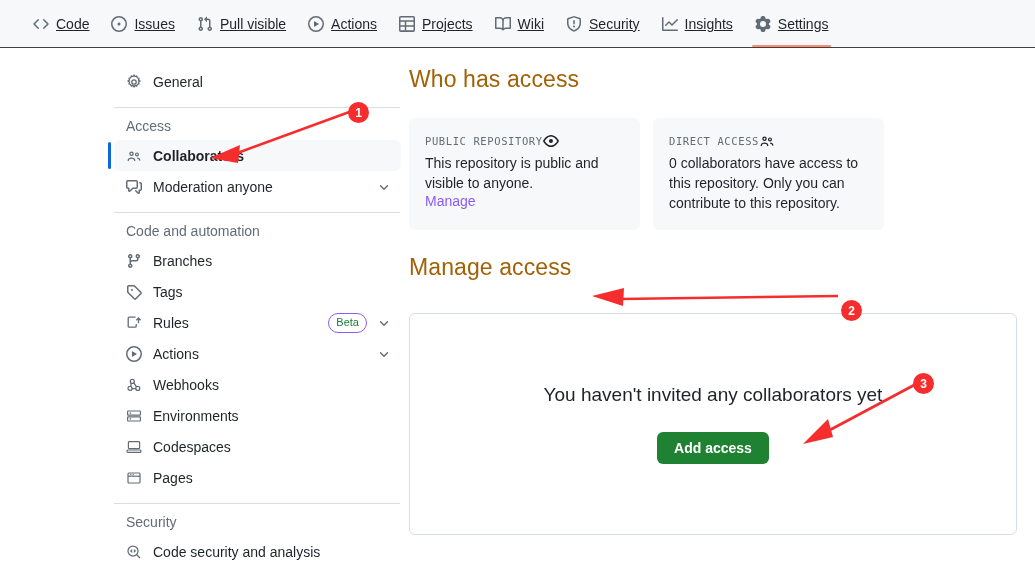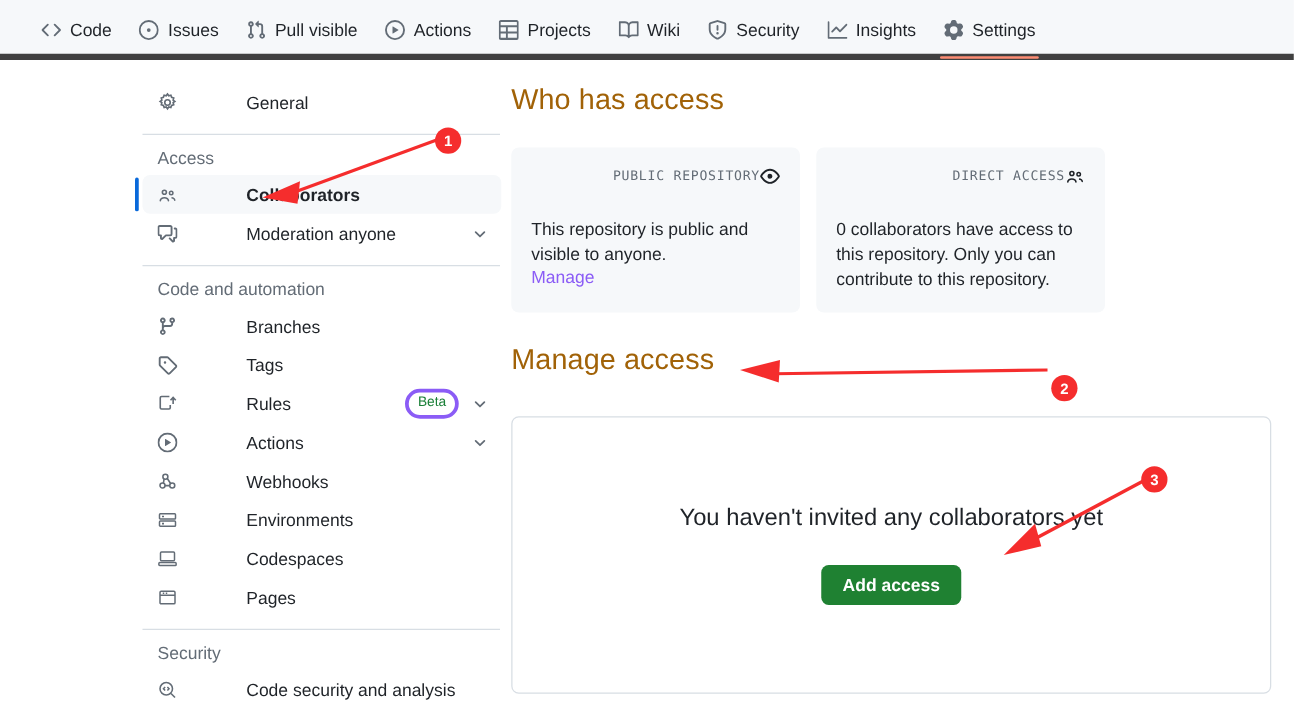--- a/index.html
+++ b/index.html
@@ -11,21 +11,22 @@
     font-family: "Liberation Sans", sans-serif;
     color: #1f2328;
   }
 
   
   .repo-nav {
     position: absolute;
     top: 0; left: 0;
     width: 1035px; height: 48px;
     background: #f6f8fa;
-    border-bottom: 5px solid #404040;
+    border-bottom: 1px solid #404040;
+    text-decoration: underline;
   }
   .nav-list {
     display: flex;
     align-items: center;
     height: 47px;
     padding-left: 22px;
     gap: 0px;
   }
   .nav-item {
     display: flex;
@@ -75,21 +76,21 @@
   }
   .side-item .s-ico {
     width: 16px; height: 16px;
     margin-right: 11px;
     display: inline-flex;
     align-items: center;
     justify-content: center;
     color: #636c76;
     flex: 0 0 16px;
   }
-  .side-item .s-label { flex: 1 1 auto; margin-left: 44px; }
+  .side-item .s-label { flex: 1 1 auto; }
   .side-item.active {
     background: #f6f8fa;
     font-weight: 600;
   }
   .side-item.active::before {
     content: "";
     position: absolute;
     left: -6px; top: 2px;
     width: 3px; height: 27px;
     background: #0969da;
@@ -102,21 +103,21 @@
     width: 286px;
   }
   .side-head {
     font-size: 14px;
     color: #636c76;
     padding: 0 0 0 12px;
     margin-bottom: 6px;
     line-height: 16px;
   }
   .beta-pill {
-    border: 3px solid #8b5cf6;
+    border: 1px solid #8b5cf6;
     color: #1a7f37;
     font-size: 11px;
     line-height: 1;
     padding: 3px 7px 4px;
     border-radius: 999px;
     margin-right: 10px;
   }
   .chev {
     color: #636c76;
     display: inline-flex;
@@ -143,22 +144,22 @@
   }
   .card {
     background: #f6f8fa;
     border-radius: 6px;
     padding: 15px 16px 17px;
     width: 231px;
   }
   .card-top {
     display: flex;
     align-items: center;
-    justify-content: flex-end;
-    margin-bottom: 24px;
+    justify-content: flex-start;
+    margin-bottom: 4px;
   }
   .card-kicker {
     font-family: "DejaVu Sans Mono", monospace;
     font-size: 10.5px;
     letter-spacing: 0.6px;
     color: #636c76;
   }
   .card-ico { color: #1f2328; display: inline-flex; }
   .card-body {
     font-size: 14px;

